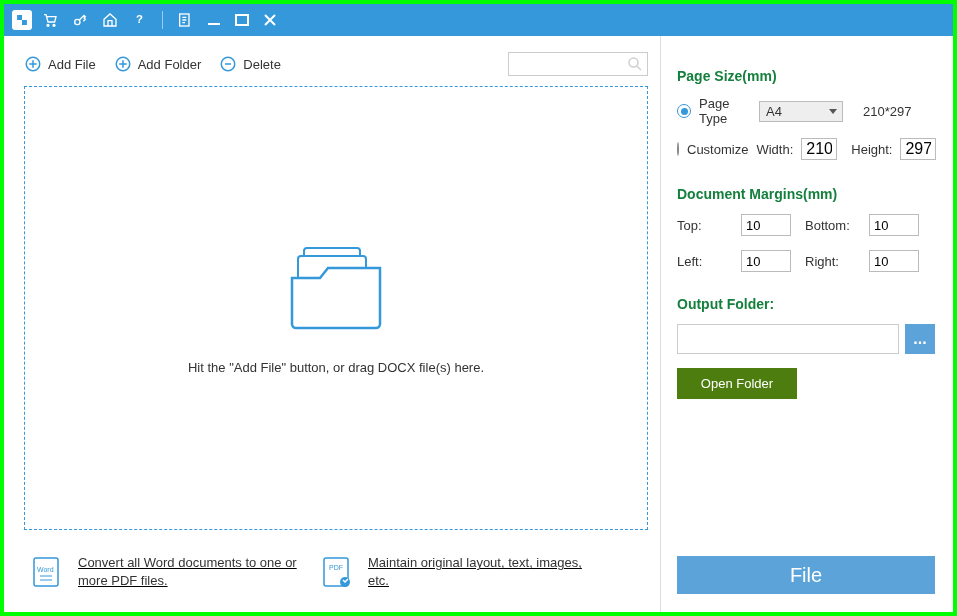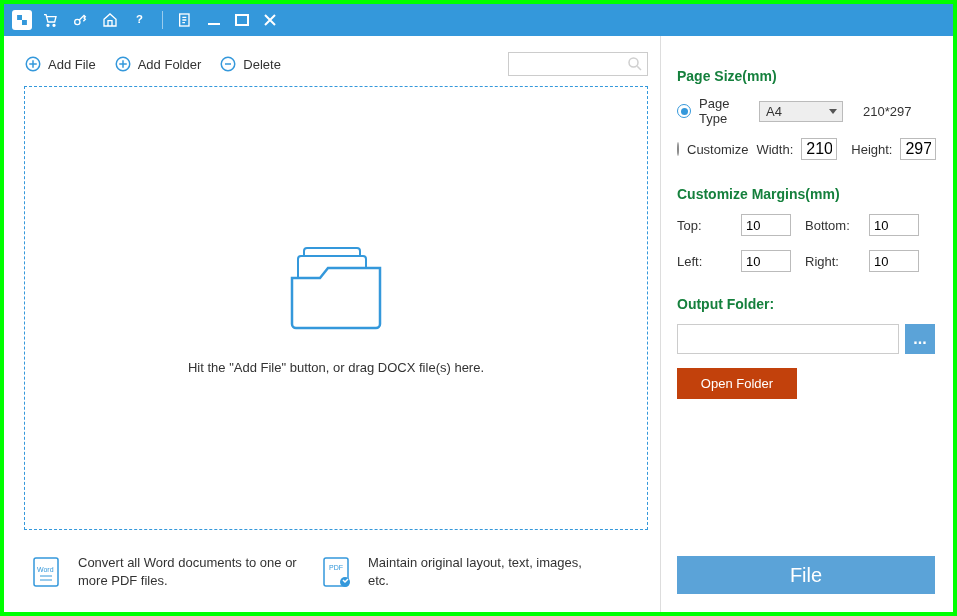--- a/index.html
+++ b/index.html
@@ -16,40 +16,40 @@
 .toolbar { display: flex; align-items: center; gap: 18px; padding: 4px 0 10px 0; }
 .tb-btn { display: flex; align-items: center; gap: 6px; font-size: 13px; color: #333; cursor: pointer; }
 .tb-icon { width: 18px; height: 18px; display: flex; align-items: center; justify-content: center; }
 .search-wrap { margin-left: auto; position: relative; }
 .search-input { width: 140px; height: 24px; border: 1px solid #ccc; padding: 0 26px 0 6px; font-size: 12px; }
 .search-icon { position: absolute; right: 4px; top: 3px; width: 18px; height: 18px; opacity: 0.4; }
 .dropzone { border: 1px dashed #3498db; flex: 1; display: flex; flex-direction: column; align-items: center; justify-content: center; gap: 24px; margin-bottom: 14px; }
 .folder-icon svg { width: 100px; height: 90px; }
 .drop-text { font-size: 13px; color: #333; }
 .bottom-info { display: flex; align-items: center; gap: 20px; padding: 10px 4px; }
-.info-item { display: flex; align-items: center; gap: 14px; }
+.info-item { display: flex; align-items: center; gap: 14px; text-decoration: underline; }
 .info-icon { width: 36px; height: 36px; display: flex; align-items: center; justify-content: center; }
 .info-text { font-size: 13px; color: #333; max-width: 220px; line-height: 1.35; }
 .sidebar { width: 292px; padding: 18px 18px 18px 16px; display: flex; flex-direction: column; }
 .section-title { font-weight: bold; font-size: 14px; color: #15803d; margin-top: 14px; margin-bottom: 12px; }
 .row { display: flex; align-items: center; gap: 8px; margin-bottom: 12px; font-size: 13px; color: #333; }
 .radio { width: 14px; height: 14px; border-radius: 50%; border: 1px solid #888; display: inline-flex; align-items: center; justify-content: center; }
 .radio.checked { border-color: #3498db; }
 .radio.checked::after { content: ''; width: 7px; height: 7px; background: #3498db; border-radius: 50%; }
 .select { border: 1px solid #bbb; background: #eee; padding: 2px 18px 2px 6px; font-size: 13px; position: relative; width: 84px; }
 .select::after { content: ''; position: absolute; right: 5px; top: 7px; border-left: 4px solid transparent; border-right: 4px solid transparent; border-top: 5px solid #555; }
 .dim-text { font-size: 13px; color: #333; margin-left: 12px; }
 .label { font-size: 13px; color: #333; width: 52px; }
 .input-small { width: 36px; height: 22px; border: 1px solid #bbb; padding: 0 4px; font-size: 16px; }
 .margin-grid { display: grid; grid-template-columns: 64px 64px 64px 64px; row-gap: 14px; align-items: center; font-size: 13px; color: #333; margin-bottom: 10px; }
 .margin-input { width: 50px; height: 22px; border: 1px solid #bbb; padding: 0 4px; font-size: 13px; }
 .output-row { display: flex; gap: 6px; margin-bottom: 14px; }
 .output-path { flex: 1; height: 30px; border: 1px solid #ccc; }
 .browse-btn { width: 30px; height: 30px; background: #5ba3d8; color: #fff; display: flex; align-items: center; justify-content: center; cursor: pointer; font-weight: bold; }
-.open-btn { background: #c2410c; color: #fff; padding: 8px 22px; border: none; font-size: 13px; cursor: pointer; width: 120px; }
+.open-btn { background: #4d7c0f; color: #fff; padding: 8px 22px; border: none; font-size: 13px; cursor: pointer; width: 120px; }
 .start-btn { background: #5ba3d8; color: #fff; border: none; font-size: 20px; height: 38px; cursor: pointer; margin-top: auto; }
 </style>
 </head>
 <body>
 
 <div class="window">
   <div class="titlebar">
     <div class="app-icon">
       <svg viewBox="0 0 20 20">
           <path d="M3 3 L10 3 L10 10 L17 10 L17 17 L10 17 L10 10 L3 10 Z" fill="#3498db"></path>
@@ -190,21 +190,21 @@
       </div>
       <div class="row">
         <span class="radio"></span>
         <span style="width:70px">Customize</span>
         <span>Width:</span>
         <input class="input-small" value="210" style="">
         <span style="margin-left:6px">Height:</span>
         <input class="input-small" value="297" style="">
       </div>
 
-      <div class="section-title">Customize Margins(mm)</div>
+      <div class="section-title">Document Margins(mm)</div>
       <div class="margin-grid">
         <span>Top:</span>
         <input class="margin-input" value="10" style="">
         <span>Bottom:</span>
         <input class="margin-input" value="10" style="">
         <span>Left:</span>
         <input class="margin-input" value="10" style="">
         <span>Right:</span>
         <input class="margin-input" value="10" style="">
       </div>

